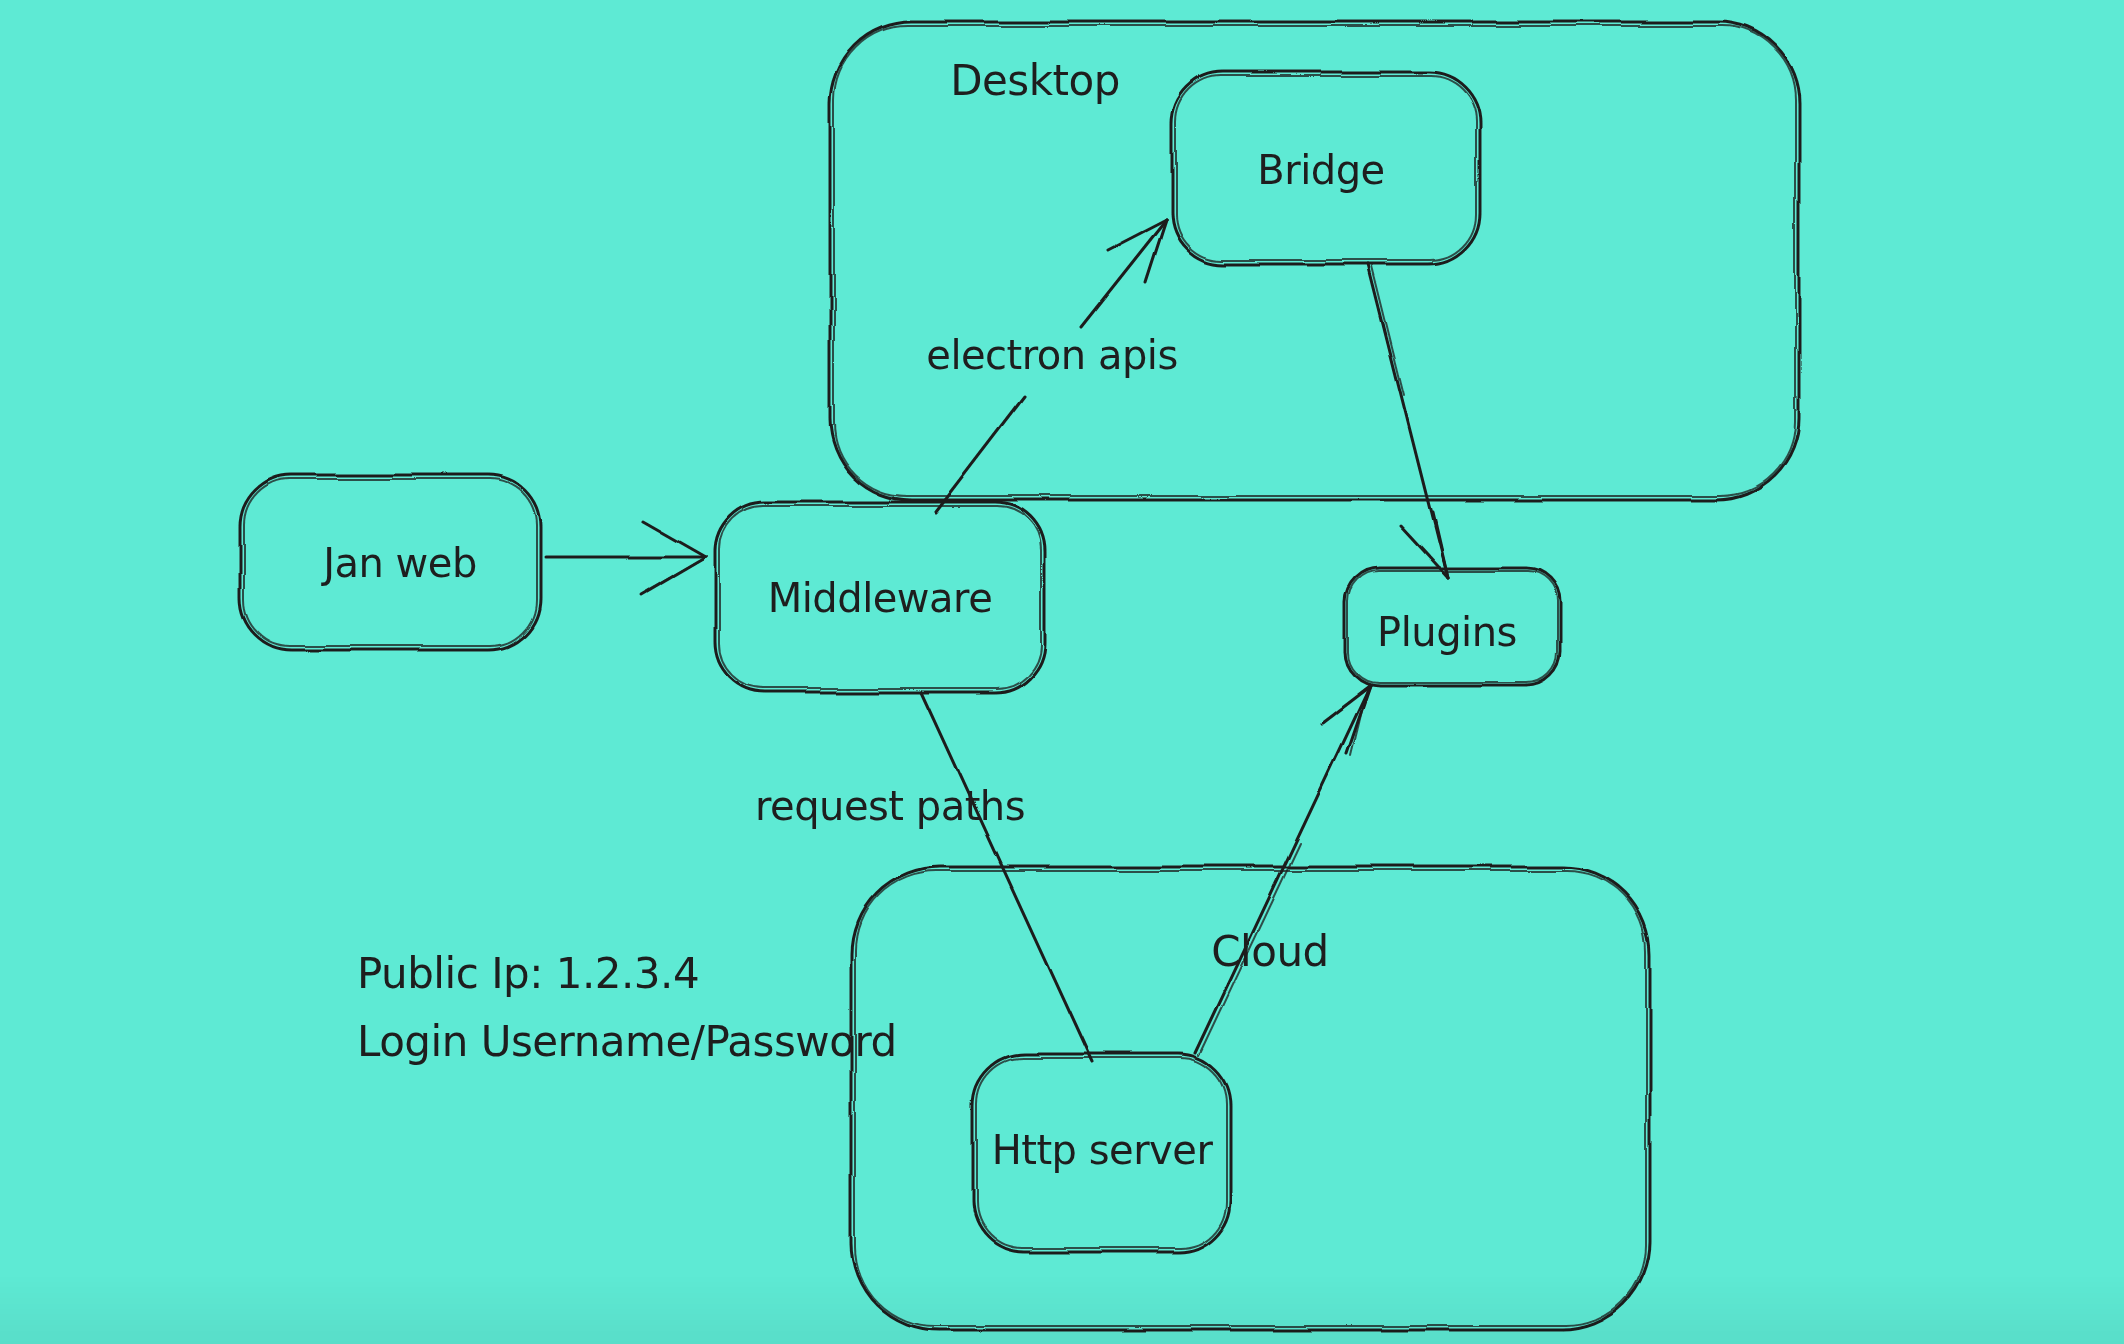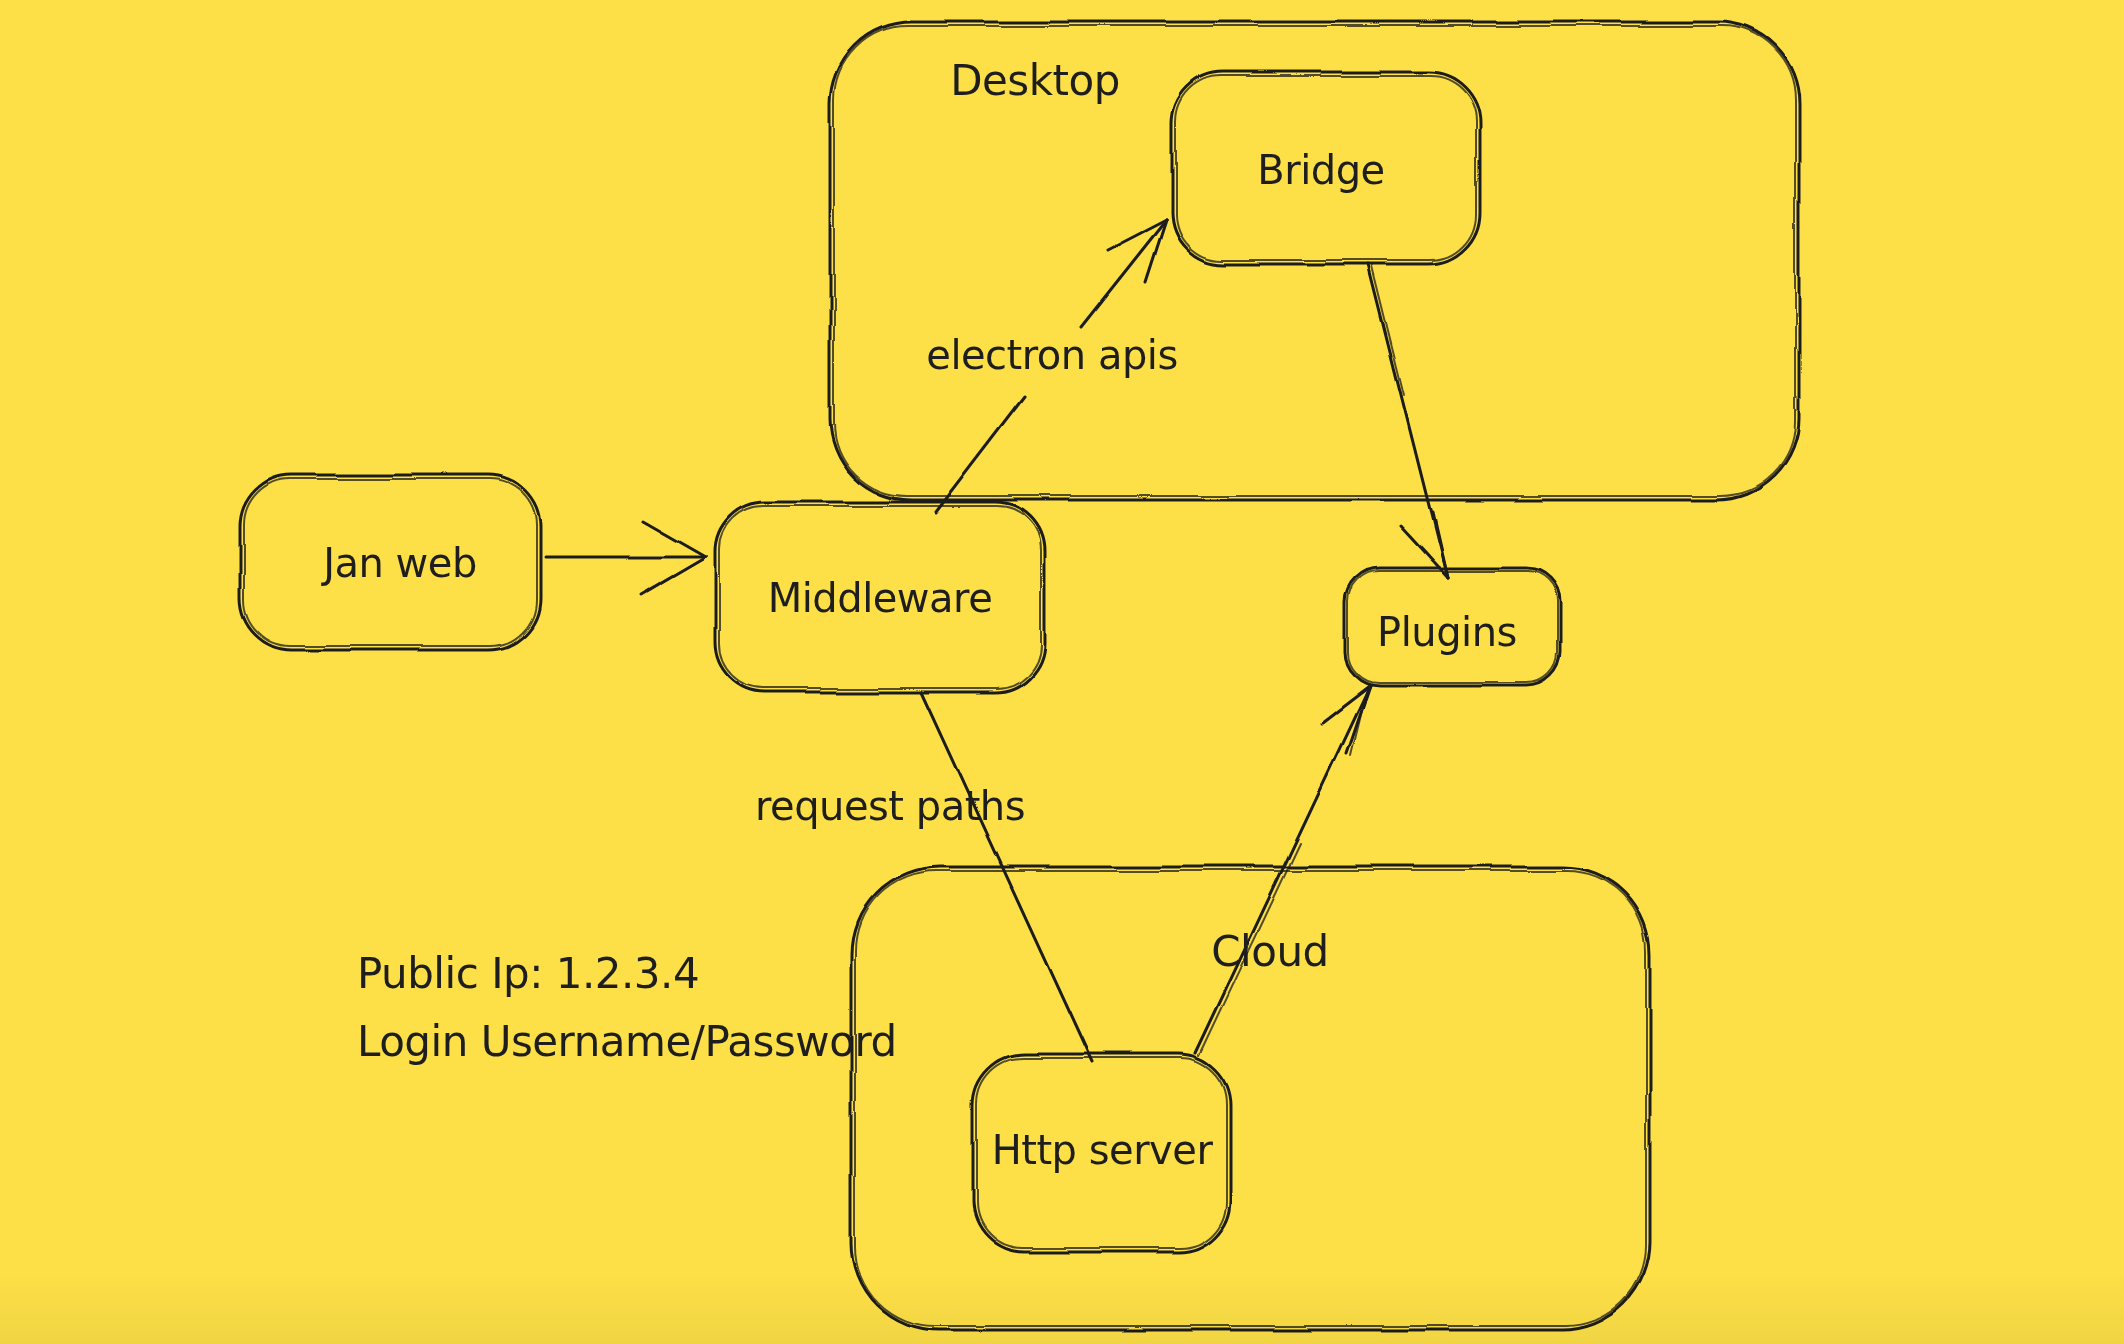--- a/index.html
+++ b/index.html
@@ -4,21 +4,21 @@
 <style>
   html, body {
     margin: 0;
     padding: 0;
     background: #ffffff;
   }
   .stage {
     position: relative;
     width: 2124px;
     height: 1344px;
-    background: #fde047;
+    background: #5eead4;
     overflow: hidden;
     font-family: "DejaVu Sans", "Liberation Sans", sans-serif;
   }
   .stage svg {
     position: absolute;
     inset: 0;
     display: block;
   }
   .sketch-stroke {
     stroke: #1e1e1e;

